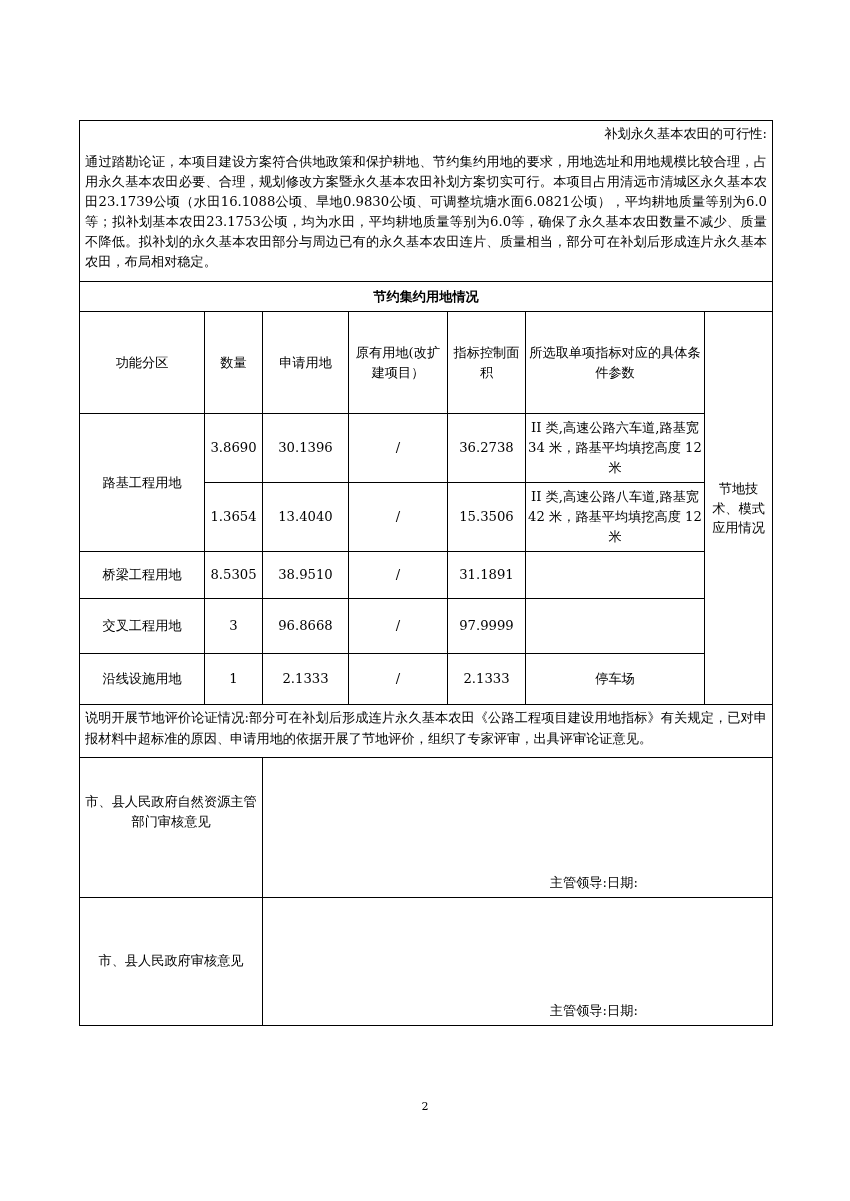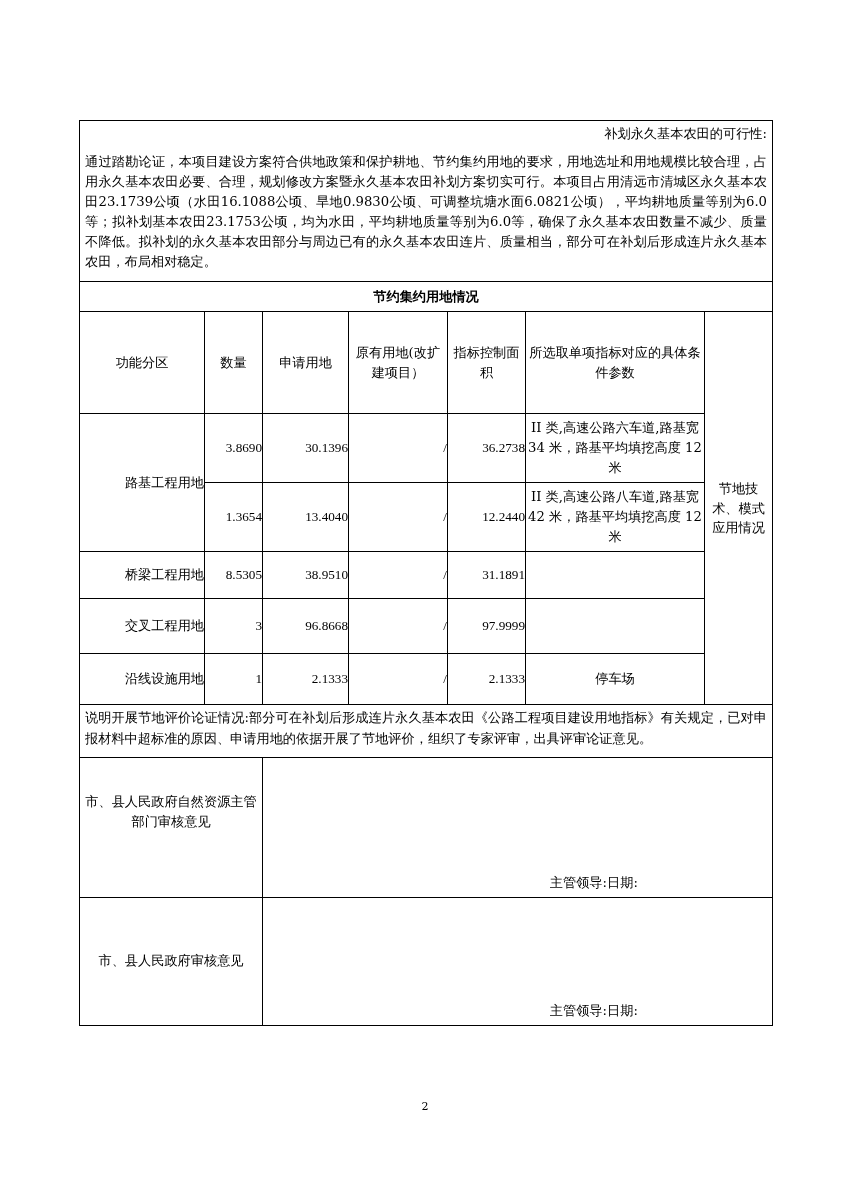--- a/index.html
+++ b/index.html
@@ -59,21 +59,21 @@
     font-size: 13.6px;
   }
   
   .doc-table td.th {
     text-align: center;
     padding: 2px 2px !important;
     line-height: 1.5;
   }
   .hdr-row td { height: 97px; }
   
-  .c-center { text-align: right; font-family: Liberation Serif, serif; }
+  .c-center { text-align: center; }
   .cell-param {
     text-align: center;
     padding: 2px 2px !important;
     line-height: 1.5;
     margin-top: 30px;
   }
   .row-tall td { height: 64px; }
   .row-mid td { height: 42px; }
   .row-mid2 td { height: 50px; }
   .row-mid3 td { height: 46px; }
@@ -176,21 +176,21 @@
         <td class="c-center">30.1396</td>
         <td class="c-center">/</td>
         <td class="c-center">36.2738</td>
         <td class="cell-param">II 类,高速公路六车道,路基宽 34 米，路基平均填挖高度 12 米</td>
       </tr>
 
       <tr class="row-tall">
         <td class="c-center">1.3654</td>
         <td class="c-center">13.4040</td>
         <td class="c-center">/</td>
-        <td class="c-center">12.2440</td>
+        <td class="c-center">15.3506</td>
         <td class="cell-param">II 类,高速公路八车道,路基宽 42 米，路基平均填挖高度 12 米</td>
       </tr>
 
       <tr class="row-mid">
         <td class="c-center">桥梁工程用地</td>
         <td class="c-center">8.5305</td>
         <td class="c-center">38.9510</td>
         <td class="c-center">/</td>
         <td class="c-center">31.1891</td>
         <td class="cell-param"></td>

